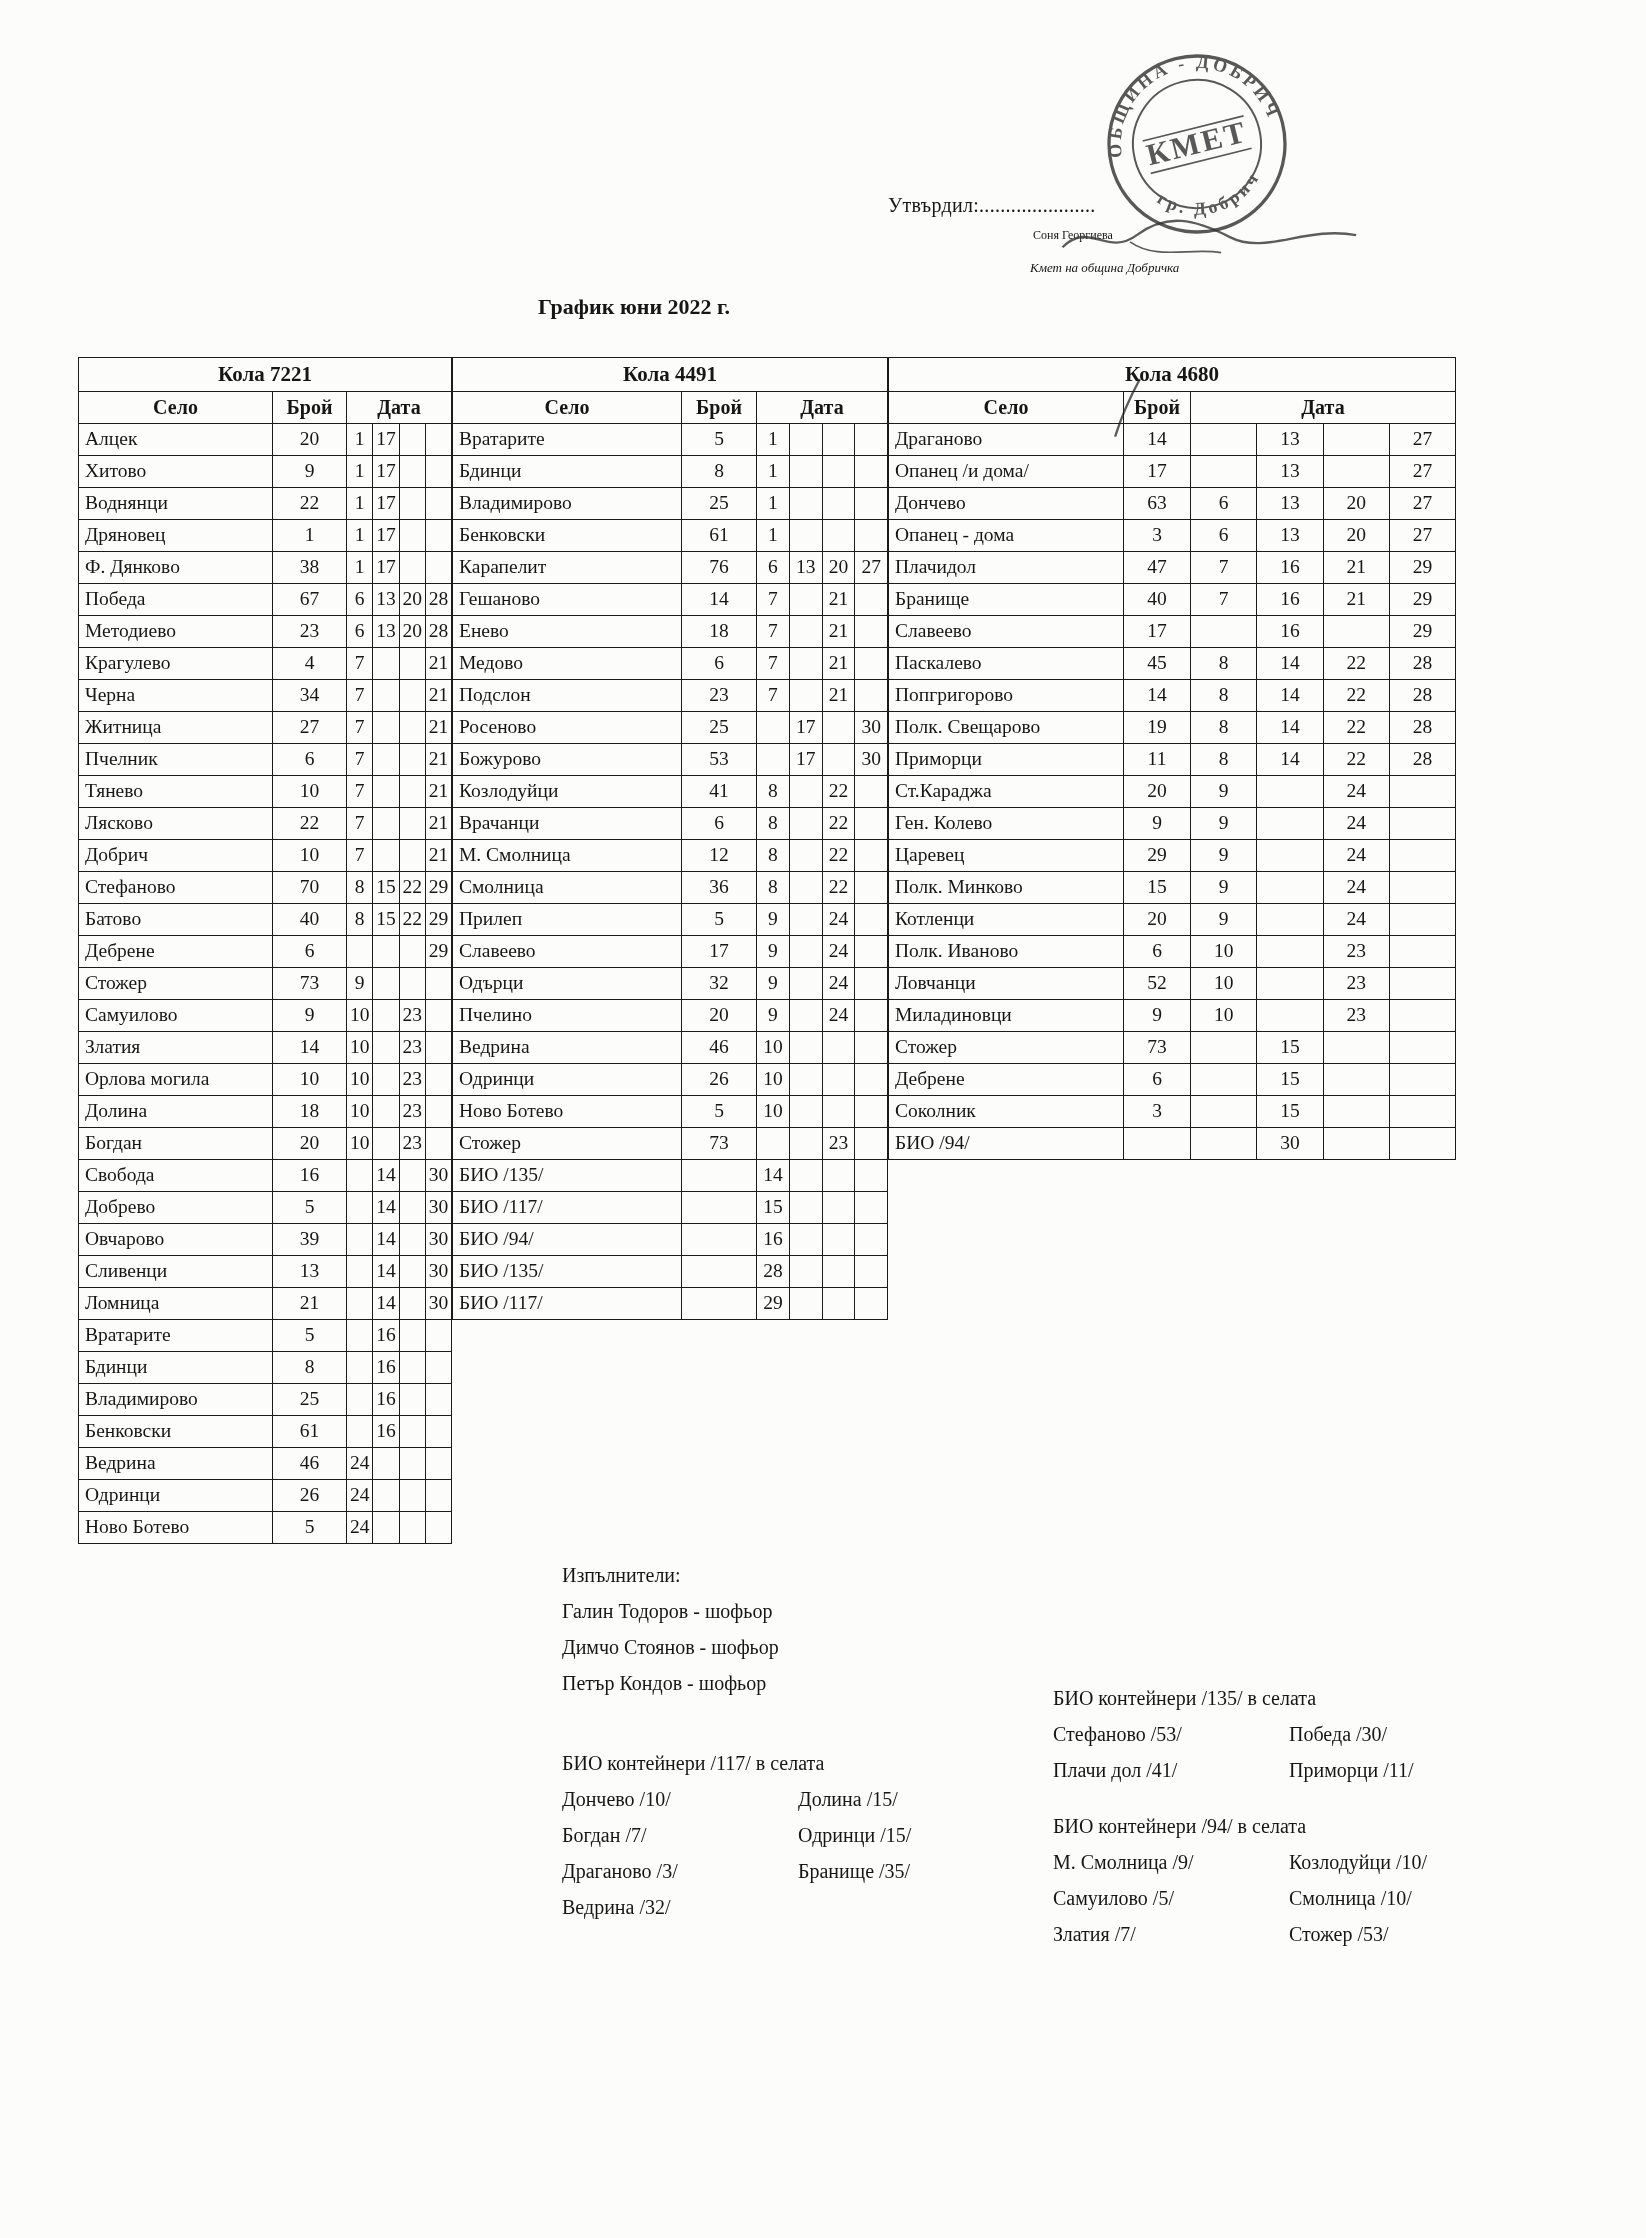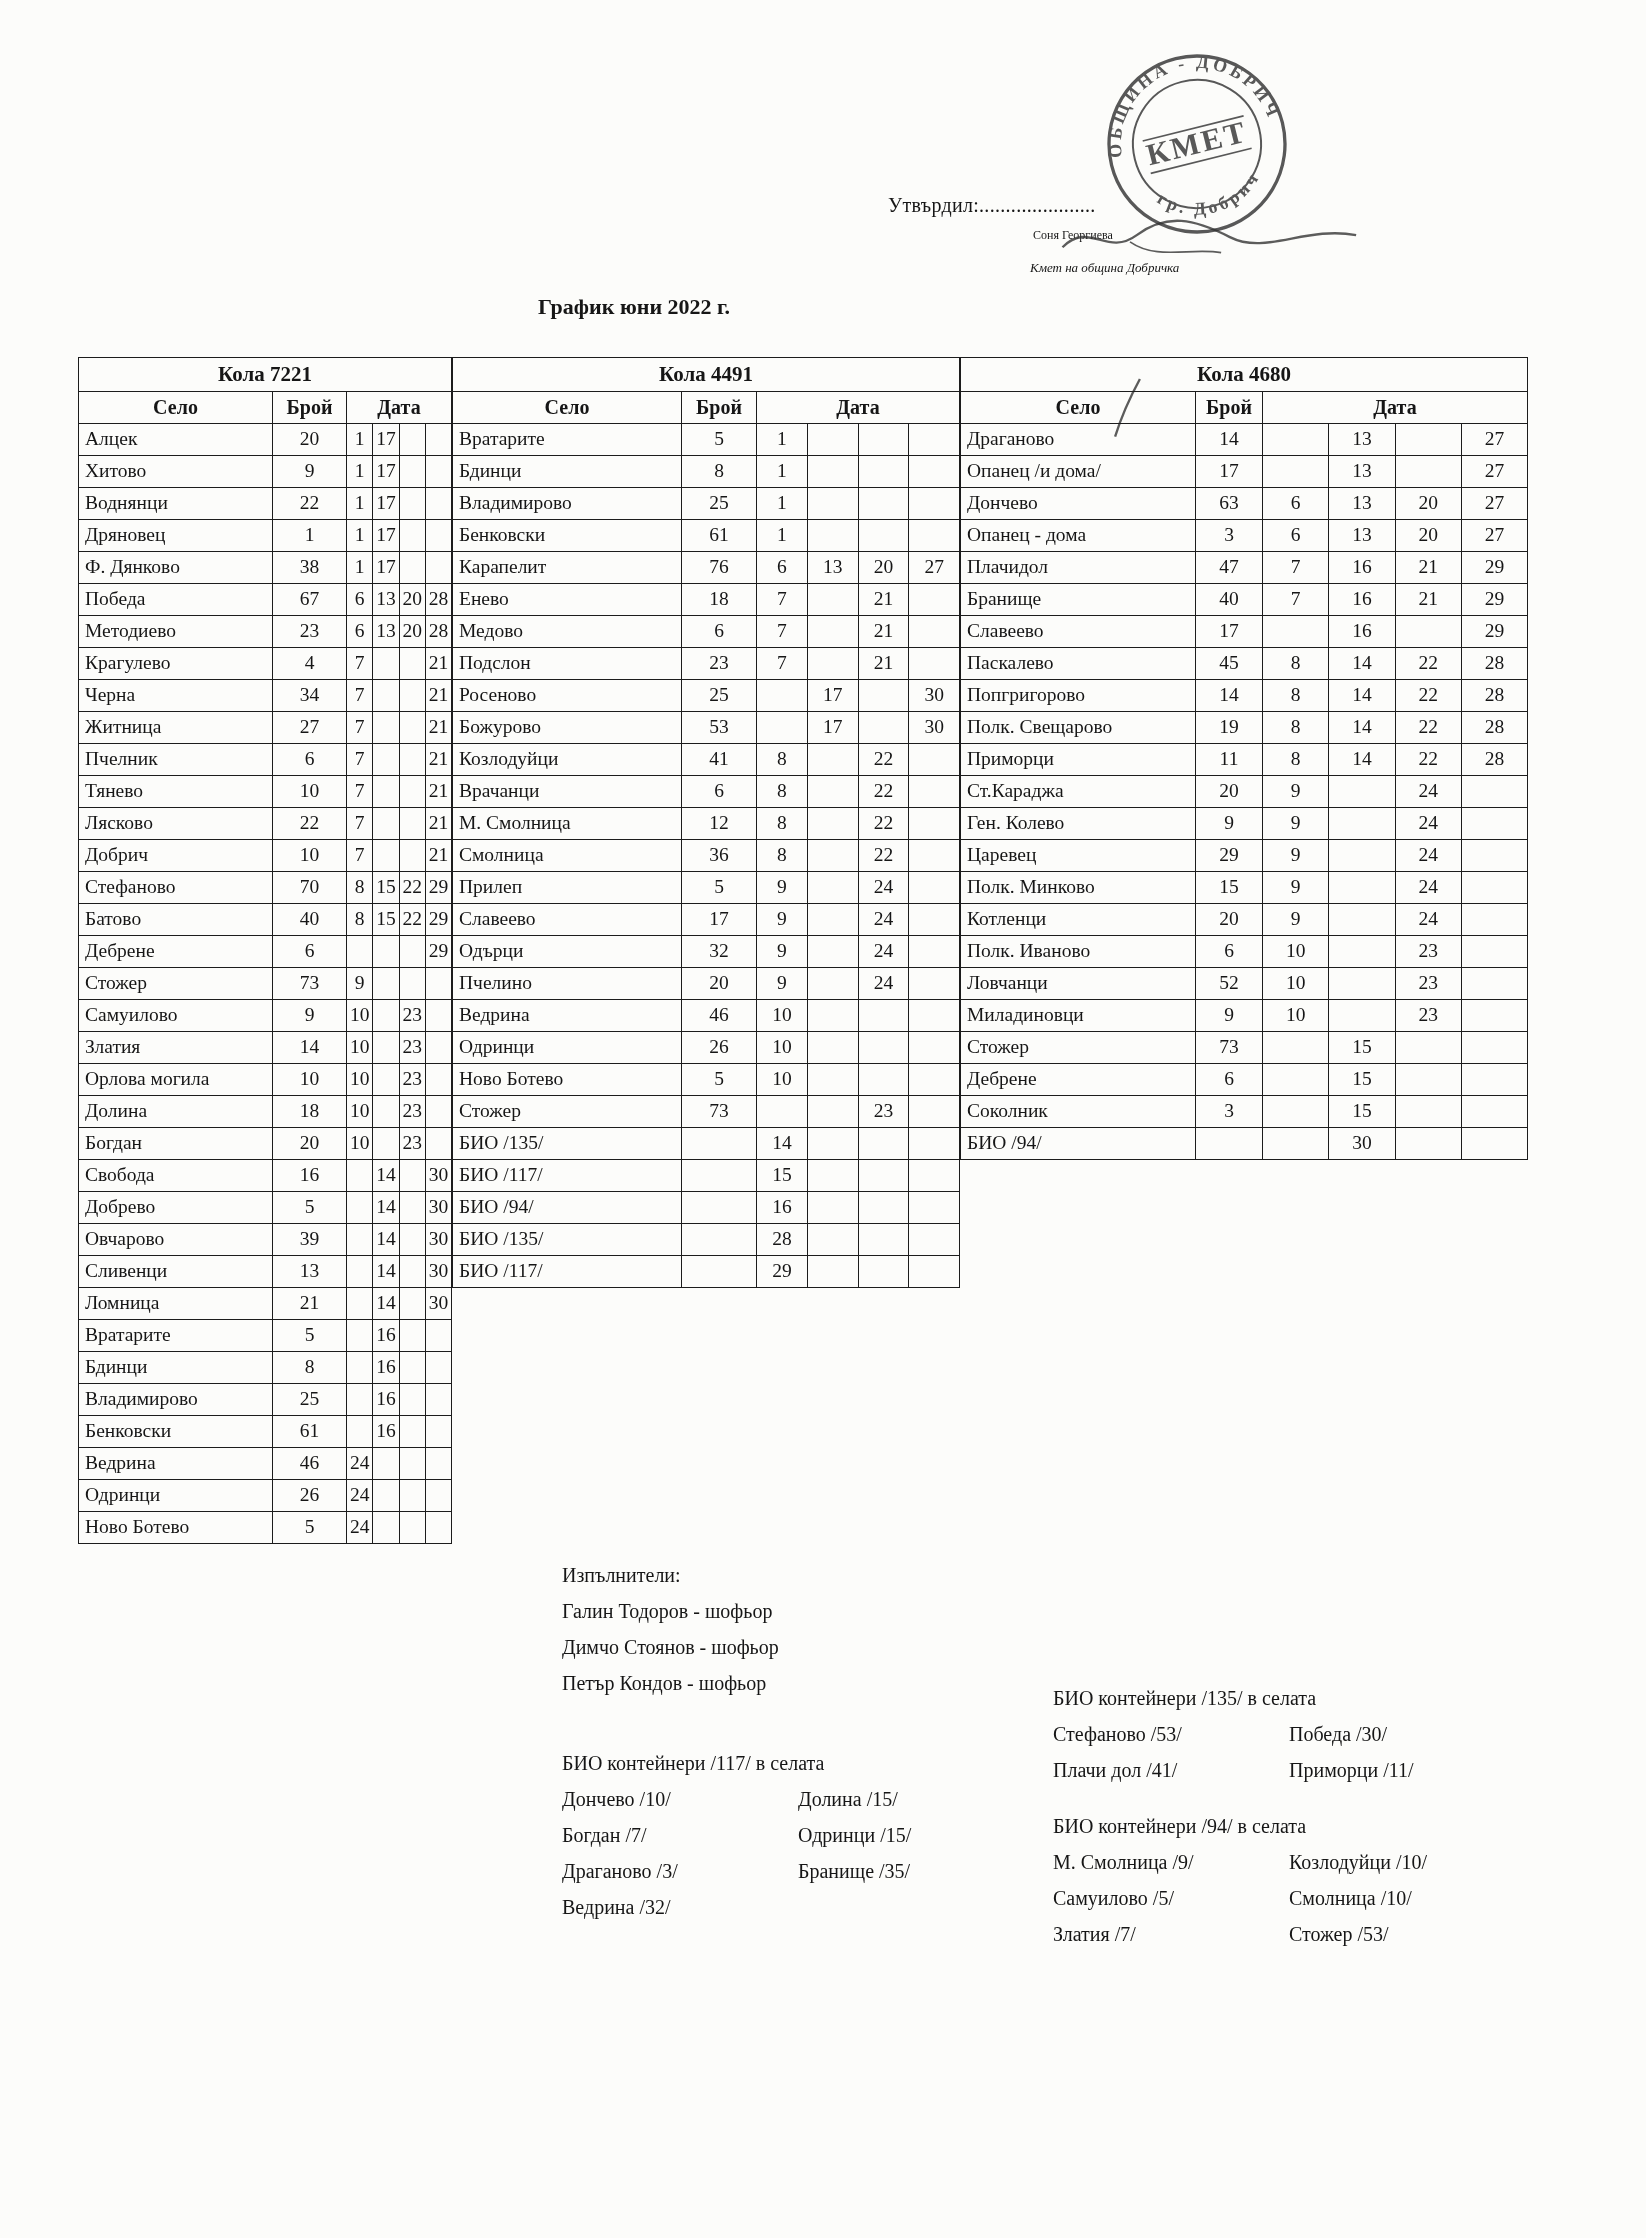--- a/index.html
+++ b/index.html
@@ -26,21 +26,21 @@
     font-family:"Liberation Serif",serif}
 
   
   .signature{position:absolute;left:1049px;top:200px;width:324px;height:81px}
   .slash-mark{position:absolute;left:1103px;top:375px;width:47px;height:67px}
   .signature path,.slash-mark path{stroke:#333;fill:none;opacity:.8}
 
   
   #tables{position:absolute;left:78px;top:357px;display:flex;align-items:flex-start}
   table.sched{border-collapse:collapse;table-layout:fixed;font-size:19.5px;background:transparent}
-  .t0{width:374px}.t1{width:508px}.t2{width:568px}
+  .t0{width:374px}.t1{width:436px}.t2{width:568px}
   .sched th,.sched td{border:1.7px solid #1c1c1c;height:32px;padding:0;
     line-height:1.05;overflow:hidden;white-space:nowrap;vertical-align:middle}
   .sched th{font-weight:bold;text-align:center;font-size:20px}
   .sched th.tbl-title{height:34px;font-size:21px}
   .sched td.v{text-align:left;padding-left:6px}
   .sched td.n{text-align:center}
   .t0 col.c-village{width:194px}.t0 col.c-count{width:74px}
   .t1 col.c-village{width:229px}.t1 col.c-count{width:75px}
   .t2 col.c-village{width:235px}.t2 col.c-count{width:67px}
 
@@ -435,20 +435,28 @@
           <td class="n"></td>
           <td class="n"></td>
         </tr>
         <tr>
           <td class="v">Карапелит</td>
           <td class="n">76</td>
           <td class="n">6</td>
           <td class="n">13</td>
           <td class="n">20</td>
           <td class="n">27</td>
+        </tr>
+        <tr>
+          <td class="v">Гешаново</td>
+          <td class="n">14</td>
+          <td class="n">7</td>
+          <td class="n"></td>
+          <td class="n">21</td>
+          <td class="n"></td>
         </tr>
         <tr>
           <td class="v">Енево</td>
           <td class="n">18</td>
           <td class="n">7</td>
           <td class="n"></td>
           <td class="n">21</td>
           <td class="n"></td>
         </tr>
         <tr>

